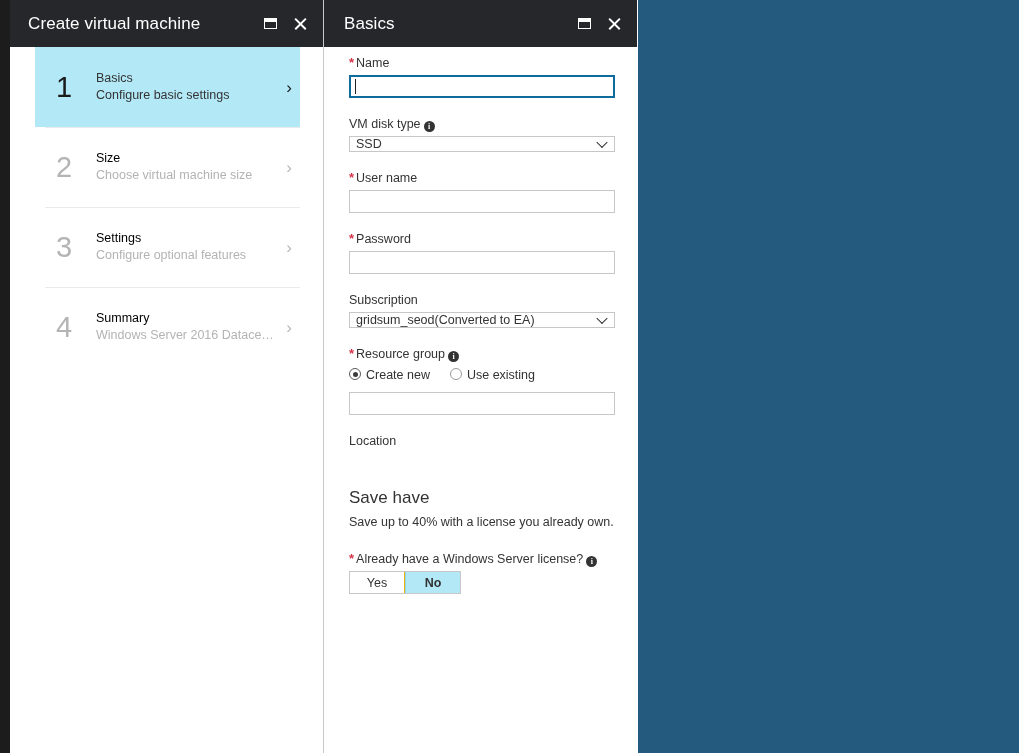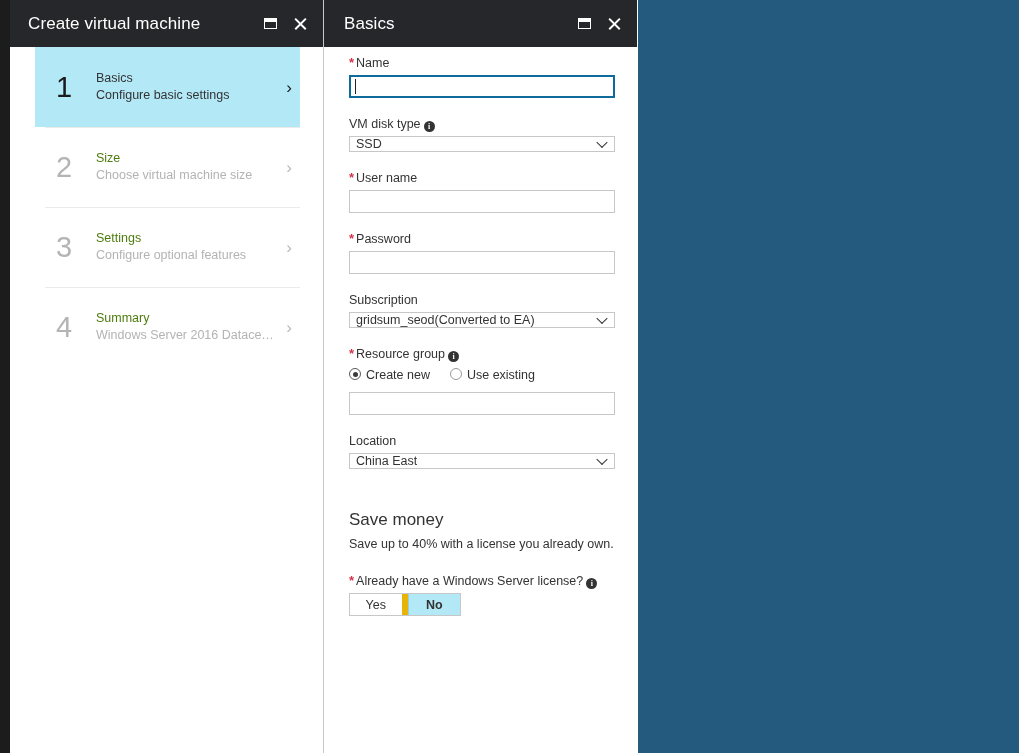--- a/index.html
+++ b/index.html
@@ -121,21 +121,21 @@
     width: 40px;
     line-height: 1;
   }
   .step.active .step-num { color: #1a1a1a; }
   .step-texts {
     flex: 1;
     min-width: 0;
   }
   .step-name {
     font-size: 12.5px;
-    color: #4d7c0f;
+    color: #000000;
     line-height: 17px;
     white-space: nowrap;
   }
   .step-sub {
     font-size: 12.5px;
     color: #b3b3b3;
     line-height: 17px;
     white-space: nowrap;
     overflow: hidden;
     text-overflow: ellipsis;
@@ -323,21 +323,21 @@
   }
   .toggle-btn {
     flex: 1;
     display: flex;
     align-items: center;
     justify-content: center;
     font-size: 12.5px;
     color: #333333;
     background: #ffffff;
     cursor: pointer;
-    border-right: 6px solid #eab308;
+    border-right: 1px solid #eab308;
   }
   .toggle-btn:last-child { border-right: none; font-weight: bold; }
   .toggle-btn.selected {
     background: #b3e8f7;
     border-left: 1px solid #8fd3e8;
   }
 </style>
 </head>
 <body>
 
@@ -464,29 +464,25 @@
           <div class="radio-item">
             <span class="radio-dot"></span>
             <span class="radio-label">Use existing</span>
           </div>
         </div>
         <input class="txtbox" type="text" value="" placeholder="" style="">
       </div>
 
       <div class="field">
         <span class="flabel"><span>Location</span></span>
-        <div class="selbox">
-          <span class="val">China East</span>
-          <span class="chev-dn"></span>
-        </div>
       </div>
 
       <div class="section-gap"></div>
 
-      <div class="section-title">Save money</div>
+      <div class="section-title">Save have</div>
       <div class="section-desc">Save up to 40% with a license you already own.</div>
 
       <div class="field">
         <span class="flabel"><span class="req">*</span><span>Already have a Windows Server license?</span><span class="info-icon">i</span></span>
         <div class="toggle-group">
           <div class="toggle-btn">Yes</div>
           <div class="toggle-btn selected">No</div>
         </div>
       </div>
 

